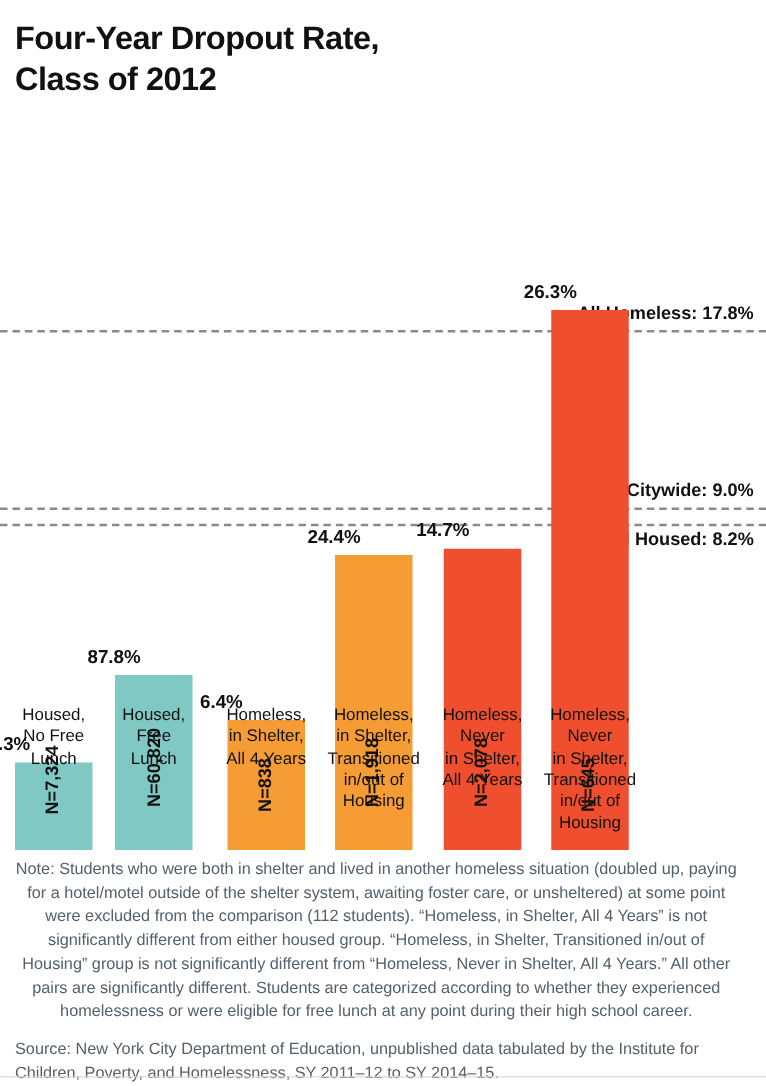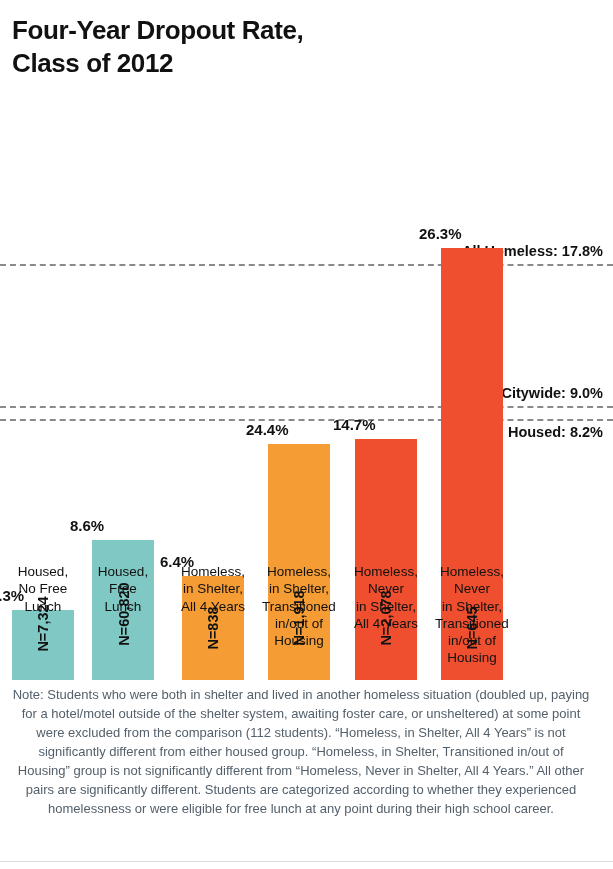--- a/index.html
+++ b/index.html
@@ -149,21 +149,21 @@
   <div class="ref-line" style="top:419px;"></div>
   <div class="ref-label" style="top:424px;">All Housed: 8.2%</div>
 
   <div class="bar" style="left:12px; width:62px; height:557px;">
     <div class="bar-value" style="bottom:76px;">4.3%</div>
     <div class="bar-rect" style="height:70px; background:#7FC8C4;"></div>
     <div class="bar-n" style="height:56px;"><span>N=7,324</span></div>
   </div>
 
   <div class="bar" style="left:92px; width:62px; height:557px;">
-    <div class="bar-value" style="bottom:146px;">8.6%</div>
+    <div class="bar-value" style="bottom:146px;">87.8%</div>
     <div class="bar-rect" style="height:140px; background:#7FC8C4;"></div>
     <div class="bar-n" style="height:66px;"><span>N=60,820</span></div>
   </div>
 
   <div class="bar" style="left:182px; width:62px; height:557px;">
     <div class="bar-value" style="bottom:110px;">6.4%</div>
     <div class="bar-rect" style="height:104px; background:#F59C35;"></div>
     <div class="bar-n" style="height:52px;"><span>N=838</span></div>
   </div>
 
@@ -207,15 +207,16 @@
 Never
 in Shelter,
 Transitioned
 in/out of
 Housing</div>
 
 </div>
 
 <div id="notes">
   <div id="note-text">Note: Students who were both in shelter and lived in another homeless situation (doubled up, paying for a hotel/motel outside of the shelter system, awaiting foster care, or unsheltered) at some point were excluded from the comparison (112 students). “Homeless, in Shelter, All 4 Years” is not significantly different from either housed group. “Homeless, in Shelter, Transitioned in/out of Housing” group is not significantly different from “Homeless, Never in Shelter, All 4 Years.” All other pairs are significantly different. Students are categorized according to whether they experienced homelessness or were eligible for free lunch at any point during their high school career.</div>
+  <div id="source-text">Source: New York City Department of Education, unpublished data tabulated by the Institute for Children, Poverty, and Homelessness, SY 2011–12 to SY 2014–15.</div>
 </div>
 
 <div id="bottom-rule"></div>
 
 </body></html>

